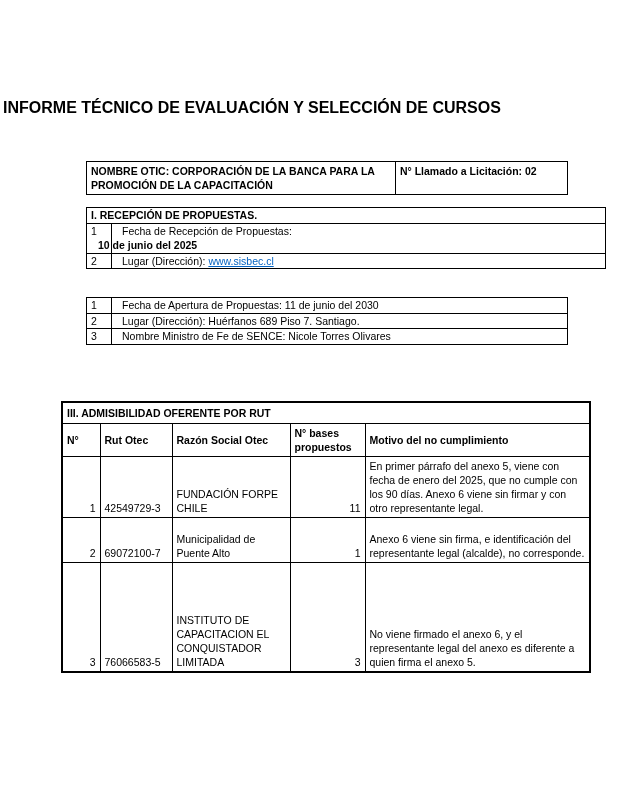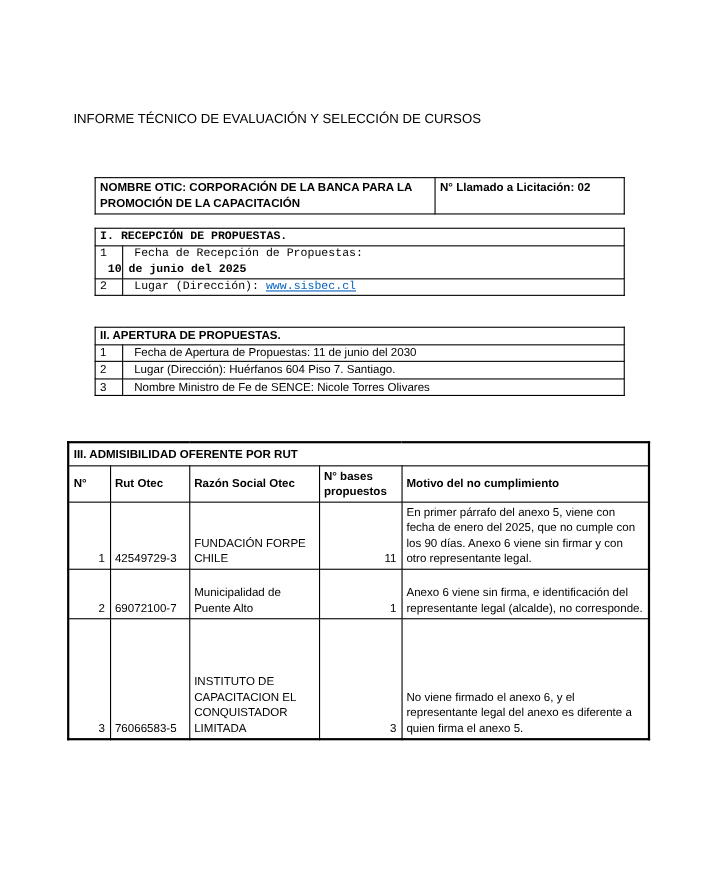--- a/index.html
+++ b/index.html
@@ -15,42 +15,42 @@
       color: #000;
       font-size: 10.5px;
       overflow: hidden;
     }
     .title {
       position: absolute;
       top: 101px;
       left: 0;
       width: 504px;
       text-align: center;
-      font-weight: normal;
-      font-size: 12px;
+      font-weight: bold;
+      font-size: 16px;
       line-height: 14px;
     }
     table {
       border-collapse: collapse;
       position: absolute;
     }
     td, th {
       border: 1px solid #000;
       vertical-align: top;
       padding: 1px 4px;
       font-size: 10.5px;
       line-height: 14px;
     }
     .bold { font-weight: bold; }
     .link { color: #0563c1; text-decoration: underline; }
 
     #t-otic { top: 161px; left: 86px; width: 482px; border-radius: 11px; }
     #t-otic td { padding: 2px 4px; }
 
-    #t-sec1 { top: 207px; left: 86px; width: 482px; font-family: Liberation Mono, monospace; }
+    #t-sec1 { top: 207px; left: 86px; width: 520px; }
     #t-sec2 { top: 297px; left: 86px; width: 482px; }
     .num-col { width: 16px; }
     #t-sec1 td, #t-sec2 td { padding: 0 4px; line-height: 14.5px; }
 
     #t-sec3 { top: 401px; left: 61px; width: 530px; border: 2px solid #000; }
     #t-sec3 td { padding: 2px 4px; margin-left: 45px; }
     #t-sec3 .hdr td { vertical-align: middle; font-weight: bold; }
     #t-sec3 .data td { vertical-align: bottom; }
     .right { text-align: right; }
   </style>
@@ -86,30 +86,27 @@
     <td class="num-col">2</td>
     <td>
       <span style="padding-left:6px;">Lugar (Dirección): </span><span class="link">www.sisbec.cl</span>
     </td>
   </tr>
 </tbody>
   </table>
 
 <table id="t-sec2">
   <tbody>
-      <tr>
-    <td colspan="2" class="bold">II. APERTURA DE PROPUESTAS.</td>
-  </tr>
   <tr>
     <td class="num-col">1</td>
     <td style="padding-left:10px;">Fecha de Apertura de Propuestas: 11 de junio del 2030</td>
   </tr>
   <tr>
     <td class="num-col">2</td>
-    <td style="padding-left:10px;">Lugar (Dirección): Huérfanos 604 Piso 7. Santiago.</td>
+    <td style="padding-left:10px;">Lugar (Dirección): Huérfanos 689 Piso 7. Santiago.</td>
   </tr>
   <tr>
     <td class="num-col">3</td>
     <td style="padding-left:10px;">Nombre Ministro de Fe de SENCE: Nicole Torres Olivares</td>
   </tr>
 </tbody>
   </table>
 
 <table id="t-sec3">
   <colgroup>

